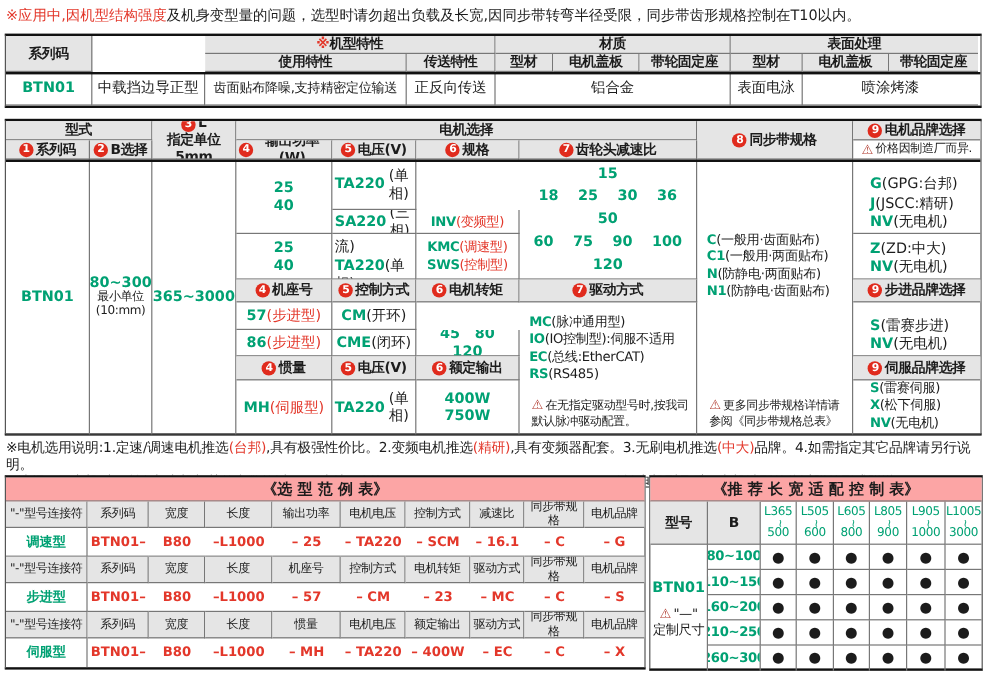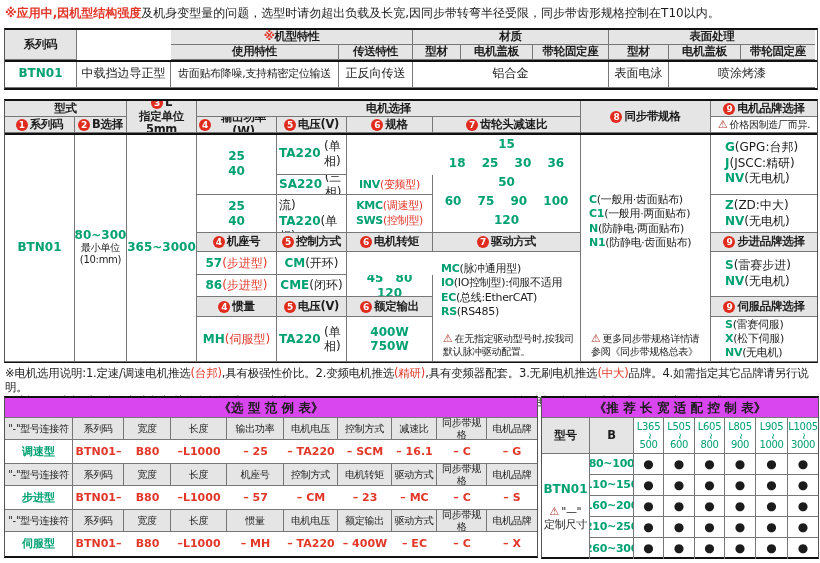--- a/index.html
+++ b/index.html
@@ -5,23 +5,23 @@
   html,body{margin:0;padding:0;}
   body{width:820px;height:563px;position:relative;background:#fff;color:#1c1c1c;
        font-family:"DejaVu Sans","Liberation Sans",sans-serif;font-size:12px;}
   .abs{position:absolute;}
   .w{border:1px solid #555;border-top:2px solid #111;border-bottom:2px solid #111;position:absolute;box-sizing:border-box;background:#fff;}
   .grid{display:grid;}
   .c{border-right:1px solid #777;border-bottom:1px solid #777;display:flex;align-items:center;justify-content:center;
      text-align:center;box-sizing:border-box;overflow:hidden;line-height:1.2;padding:1px 2px;}
   .noR{border-right:none;}
   .col{flex-direction:column;}
-  .left{align-items:flex-start;justify-content:center;text-align:left;padding-left:8px;}
+  .left{align-items:flex-start;justify-content:flex-end;text-align:left;padding-left:8px;}
   .hdr{background:#e5e5e5;font-weight:bold;font-size:11.5px;letter-spacing:-0.3px;}
-  .ttl{background:#d946ef;font-weight:bold;font-size:12.5px;}
+  .ttl{background:#fca5a5;font-weight:bold;font-size:12.5px;}
   .g{color:#00a173;font-weight:bold;}
   .r{color:#e3372a;}
   .red{color:#e3372a;font-weight:bold;}
   .pre{white-space:pre-line;}
   .num{display:inline-flex;flex:none;width:12px;height:12px;border-radius:50%;background:#e02b1d;color:#fff;
        font-size:9px;font-weight:bold;align-items:center;justify-content:center;margin-right:2px;line-height:12px;}
   .warn{color:#b03a2e;font-weight:bold;margin-right:2px;font-size:11px;}
   .ln{display:block;text-align:left;line-height:1.3;}
   .sm{font-size:10px;font-weight:normal;letter-spacing:-0.3px;}
   .s11{font-size:11px;letter-spacing:-0.3px;}
@@ -29,21 +29,21 @@
   .ws8{word-spacing:8px;}
   .ws12{word-spacing:12px;}
   .note-cell{margin-top:auto;font-size:10px;line-height:1.25;text-align:left;padding:2px;}
   .tilde{display:block;font-size:9px;line-height:5px;transform:rotate(90deg);height:6px;}
   .exv{font-size:11px;}
 </style>
 </head>
 <body>
 
 <div class="abs" style="top:5px;left:5px;width:812px;">
-  <span class="red" style="font-weight:bold;">※应用中,因机型结构强度</span><span>及机身变型量的问题，选型时请勿超出负载及长宽,因同步带转弯半径受限，同步带齿形规格控制在T10以内。</span>
+  <span class="red" style="font-weight:normal;">※应用中,因机型结构强度</span><span>及机身变型量的问题，选型时请勿超出负载及长宽,因同步带转弯半径受限，同步带齿形规格控制在T10以内。</span>
 </div>
 
 <div class="w" style="top:28px;left:4px;width:814px;height:62px;">
   <div class="grid" style="grid-template-columns:72px 94px 168px 74px 48px 72px 76px 60px 72px 74px;grid-template-rows:15px 15px 28px;">
     <div class="c hdr" style="grid-area:1/1/3/2">系列码</div>
     <div class="c hdr" style="grid-area:1/3/2/5">
         <span class="r">※</span>
         <span>机型特性</span>
       </div>
     <div class="c hdr" style="grid-area:1/5/2/8">材质</div>

